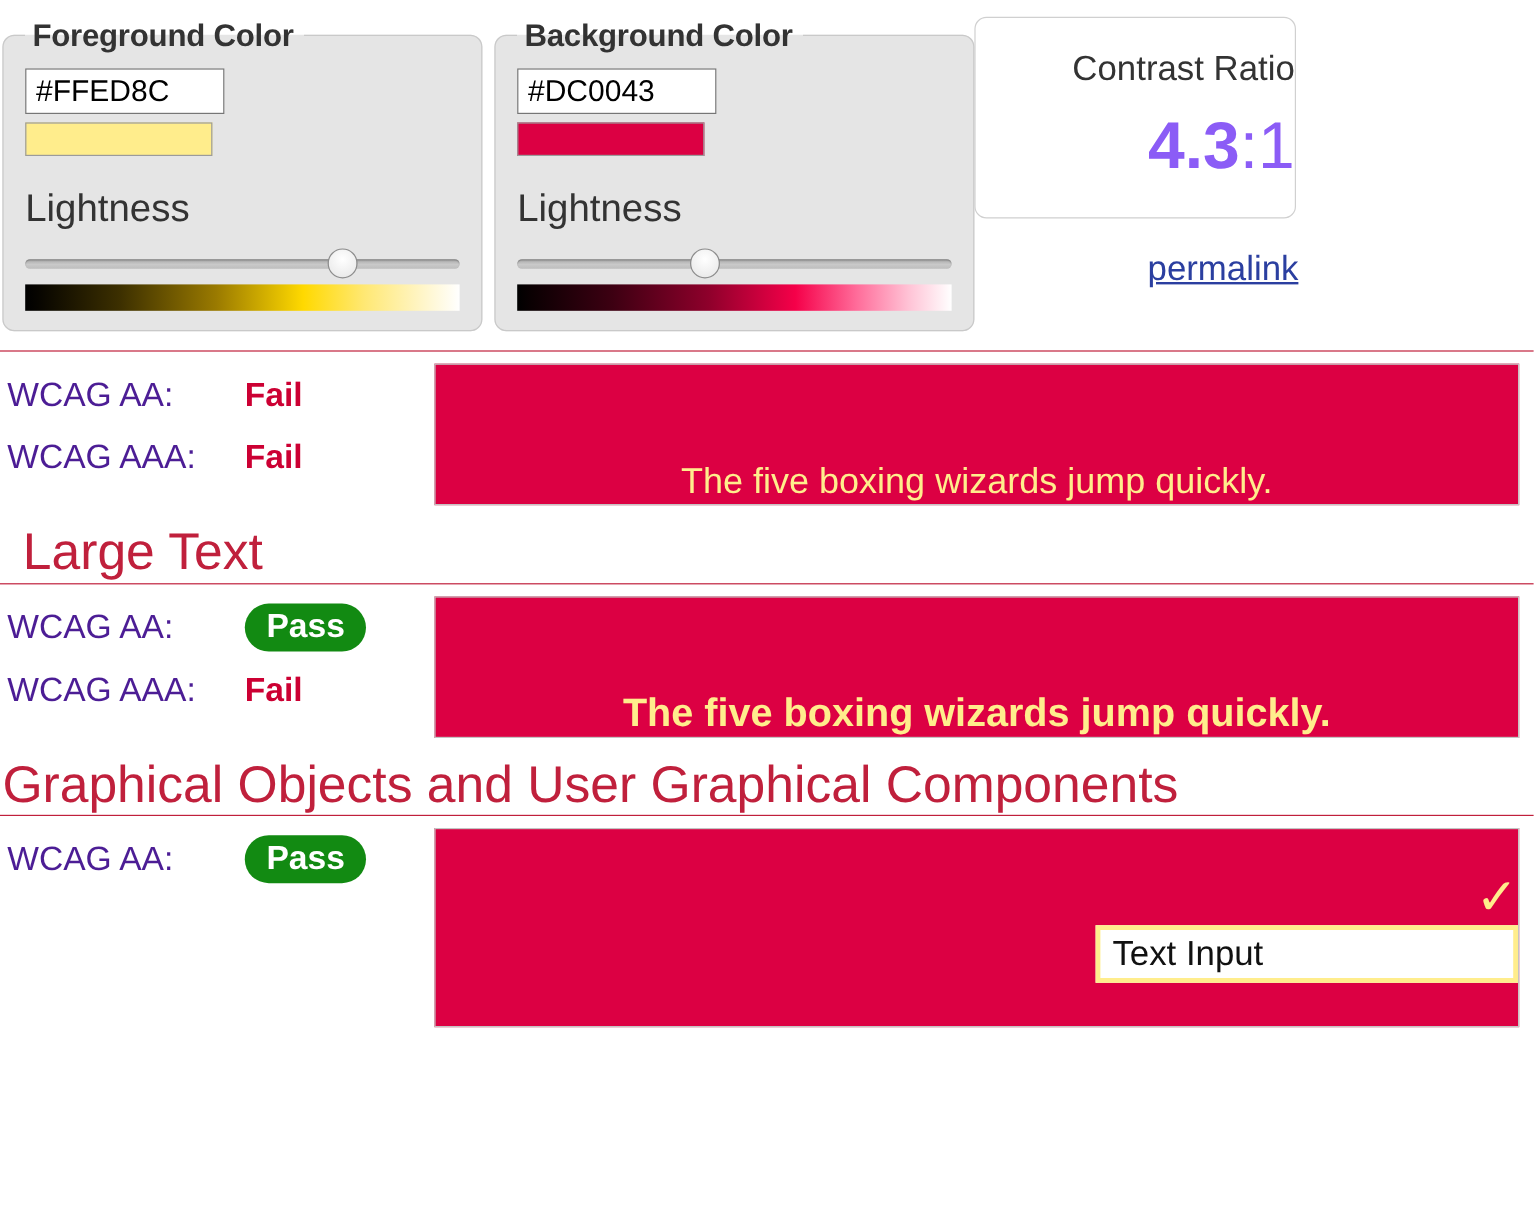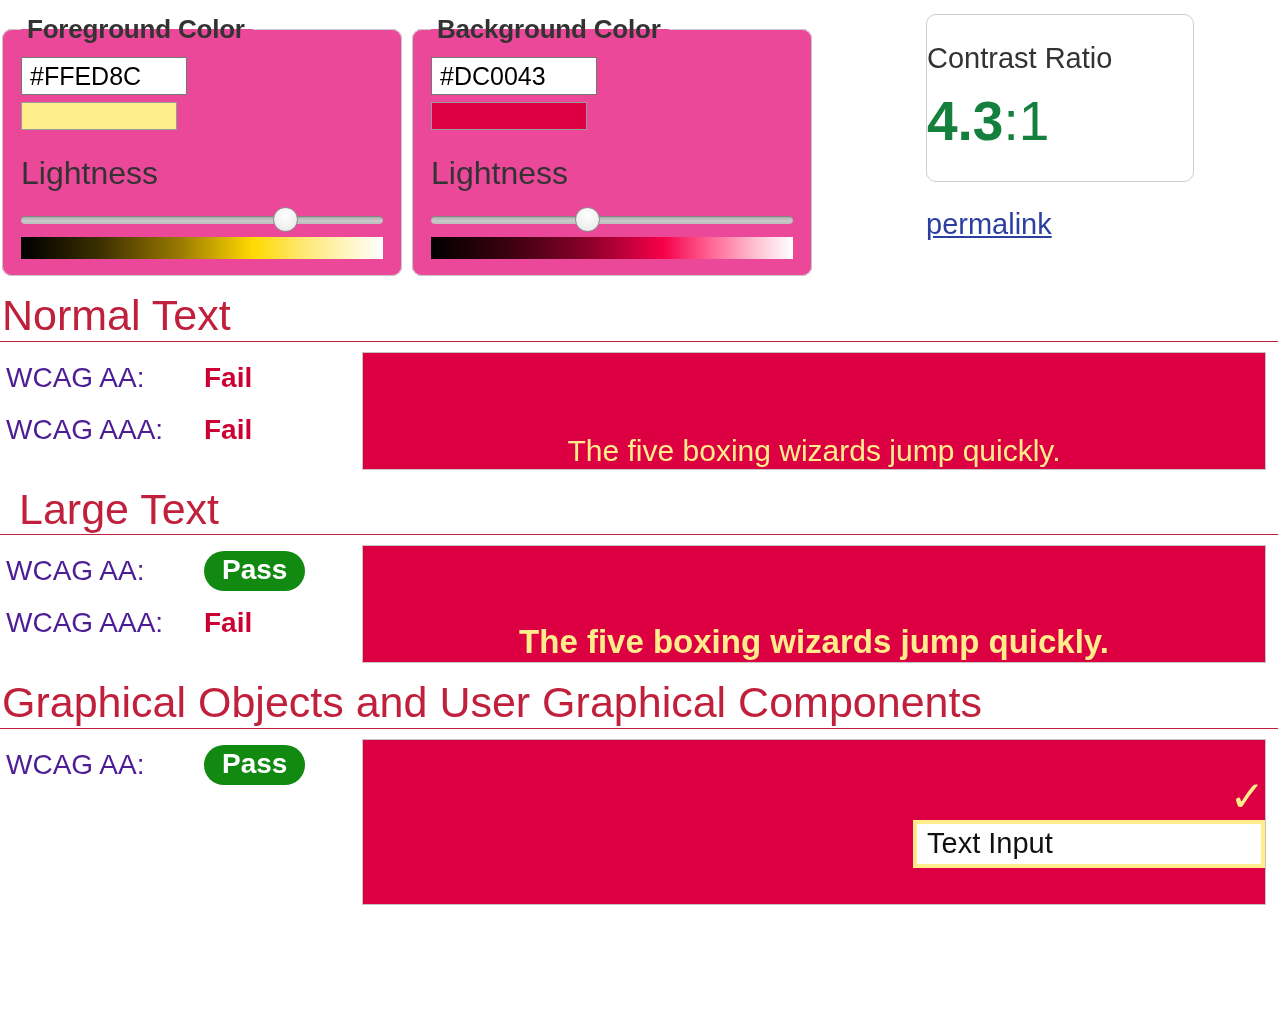--- a/index.html
+++ b/index.html
@@ -24,21 +24,21 @@
     padding: 14px 0 0 0;
   }
 
   fieldset.color-panel {
     box-sizing: border-box;
     width: 400px;
     margin: 0 0 0 2px;
     padding: 6px 18px 16px 18px;
     border: 1px solid #c9c9c9;
     border-radius: 10px;
-    background: #ec4899;
+    background: #e5e5e5;
   }
   fieldset.color-panel.second {
     margin-left: 10px;
   }
   fieldset.color-panel legend {
     padding: 0 8px 0 6px;
     font-size: 26px;
     font-weight: bold;
     color: #333333;
     letter-spacing: -0.2px;
@@ -111,42 +111,41 @@
     background: linear-gradient(to right, #000000 0%, #070500 3%, #3d3000 22%,
                 #9a7a00 44%, #ffd900 64%, #ffe873 78%, #fff4bf 90%, #ffffff 100%);
   }
   .gradient-bar.bg {
     background: linear-gradient(to right, #000000 0%, #0a0002 3%, #3d0012 22%,
                 #8e002b 44%, #f50049 64%, #ff6b99 78%, #ffc2d5 90%, #ffffff 100%);
   }
 
   
   .ratio-col {
-    margin-left: 114px;
     width: 270px;
-    text-align: left;
+    text-align: right;
   }
   .ratio-card {
     box-sizing: border-box;
     width: 268px;
     height: 168px;
     padding-top: 28px;
     border: 1px solid #d0d0d0;
     border-radius: 10px;
     background: #fff;
   }
   .ratio-title {
     font-size: 29px;
     color: #333;
     line-height: 1.1;
   }
   .ratio-value {
     margin-top: 16px;
     font-size: 55px;
-    color: #15803d;
+    color: #8b5cf6;
     line-height: 1.1;
   }
   .ratio-value .num { font-weight: bold; }
   .ratio-value .suffix { font-weight: normal; }
 
   .permalink {
     display: inline-block;
     margin-top: 26px;
     font-size: 29px;
     color: #2b3fa0;
@@ -284,21 +283,20 @@
     <div class="ratio-card">
       <div class="ratio-title">Contrast Ratio</div>
       <div class="ratio-value"><span class="num">4.3</span><span class="suffix">:1</span></div>
     </div>
     <a class="permalink" href="#" style="color: rgb(43, 63, 160);">permalink</a>
   </div>
 
 </div>
 
 <div class="section">
-  <div class="section-heading" style="color: rgb(192, 32, 60);">Normal Text</div>
   <div class="section-rule" style="background: rgb(192, 32, 60);"></div>
   <div class="section-body">
     <div class="criteria">
       <div class="criteria-row">
         <span class="criteria-label">WCAG AA:</span>
         <span class="verdict-fail" style="color: rgb(204, 0, 51);">Fail</span>
       </div>
       <div class="criteria-row">
         <span class="criteria-label">WCAG AAA:</span>
         <span class="verdict-fail" style="color: rgb(204, 0, 51);">Fail</span>

